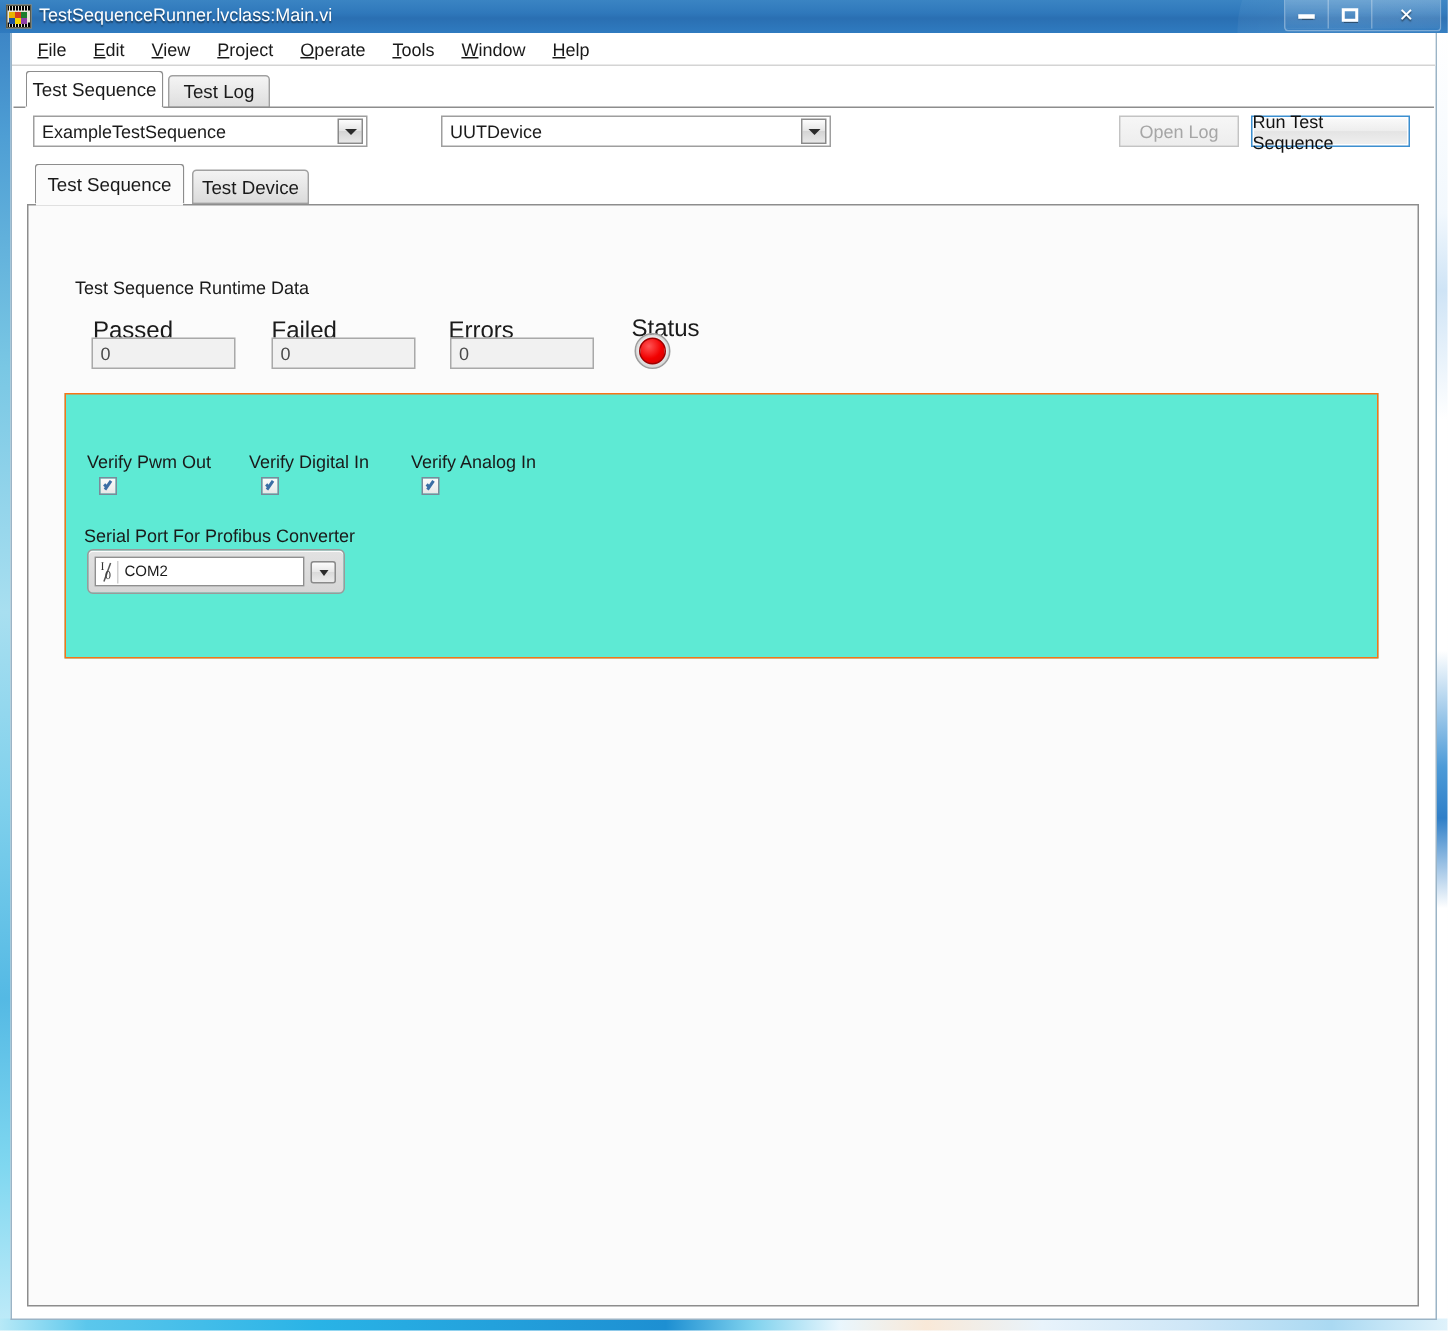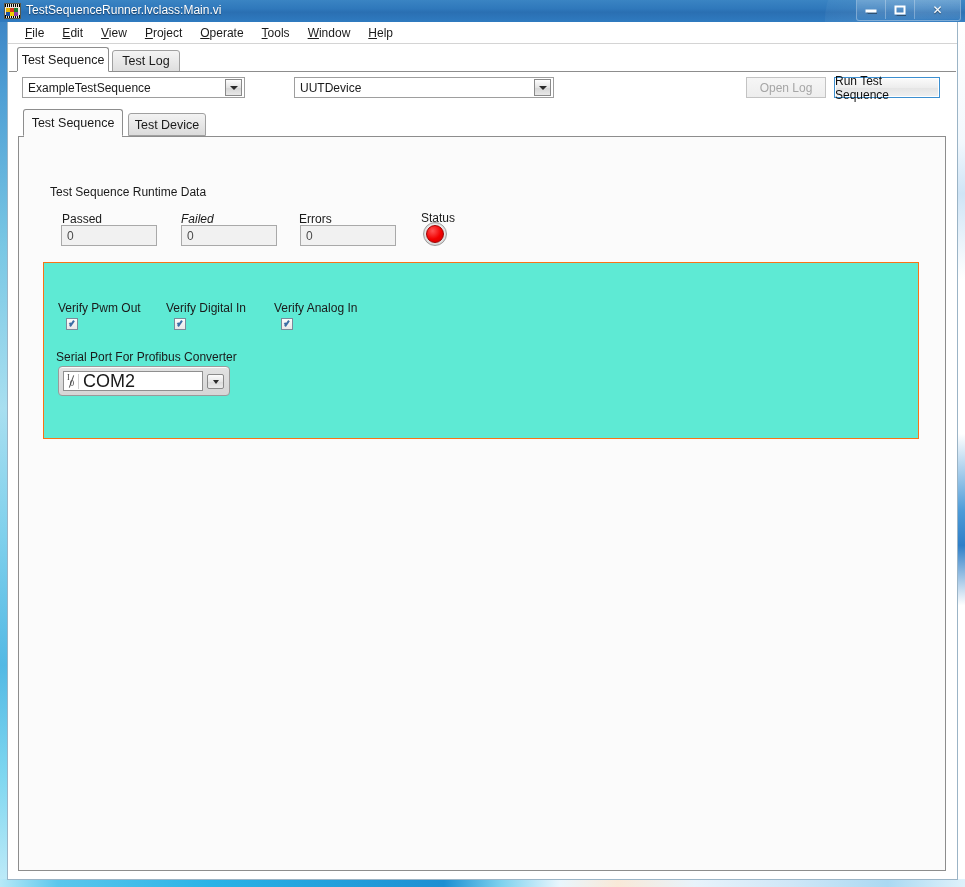--- a/index.html
+++ b/index.html
@@ -340,41 +340,41 @@
     position: absolute;
     font-size: 12px;
     color: #1a1a1a;
     white-space: nowrap;
     font-family: Liberation Sans, sans-serif;
   }
   #runtime-title { left: 31px; top: 48px; }
 
   .field-label {
     position: absolute;
-    font-size: 12px;
+    font-size: 16px;
     color: #1a1a1a;
     white-space: nowrap;
     font-family: "Liberation Sans", sans-serif;
   }
   .numeric-box {
     position: absolute;
     height: 21px;
     background: #f1f1f1;
     border: 1px solid #a9a9a9;
     box-sizing: border-box;
     font-size: 12px;
     color: #4b4b4b;
     display: flex;
     align-items: center;
     padding-left: 5px;
     font-family: "Liberation Sans", sans-serif;
   }
 
   #lbl-passed { left: 43px; top: 75px; }
-  #lbl-failed { left: 162px; top: 75px; font-style: italic; }
+  #lbl-failed { left: 162px; top: 75px; }
   #lbl-errors { left: 280px; top: 75px; }
   #lbl-status { left: 402px; top: 74px; }
 
   #box-passed { left: 42px; top: 88px; width: 96px; }
   #box-failed { left: 162px; top: 88px; width: 96px; }
   #box-errors { left: 281px; top: 88px; width: 96px; }
 
   #status-led {
     position: absolute;
     left: 404px; top: 85px;
@@ -487,21 +487,21 @@
     position:absolute; left:4px; top:6px;
     font-size: 8px; line-height:8px; color:#333;
     font-family:"Liberation Serif", serif;
   }
   .io-icon .io-slash {
     position:absolute; left:5px; top:1px;
     width:1px; height:13px; background:#555;
     transform: rotate(20deg);
   }
   #visa-value {
-    font-size: 18px;
+    font-size: 10px;
     color: #1a1a1a;
     padding-left: 4px;
     font-family: "Liberation Sans", sans-serif;
   }
   #visa-arrowbtn {
     position: absolute;
     right: 5px; top: 7px;
     width: 17px; height: 15px;
     background: linear-gradient(to bottom, #fcfcfc 0%, #e6e6e6 50%, #dadada 51%, #ebebeb 100%);
     border: 1px solid #8a8a8a;

